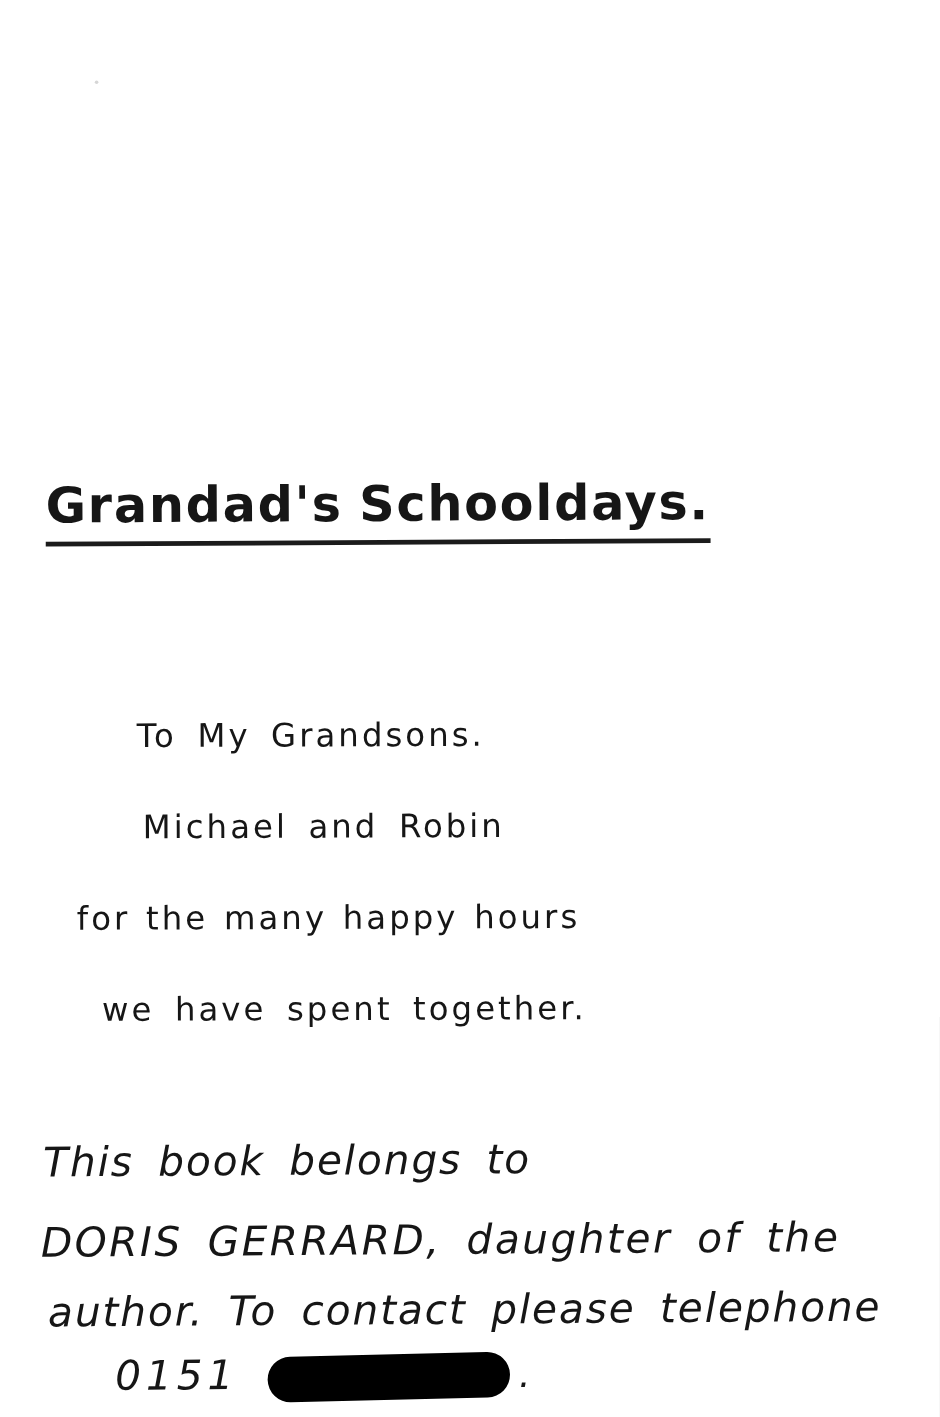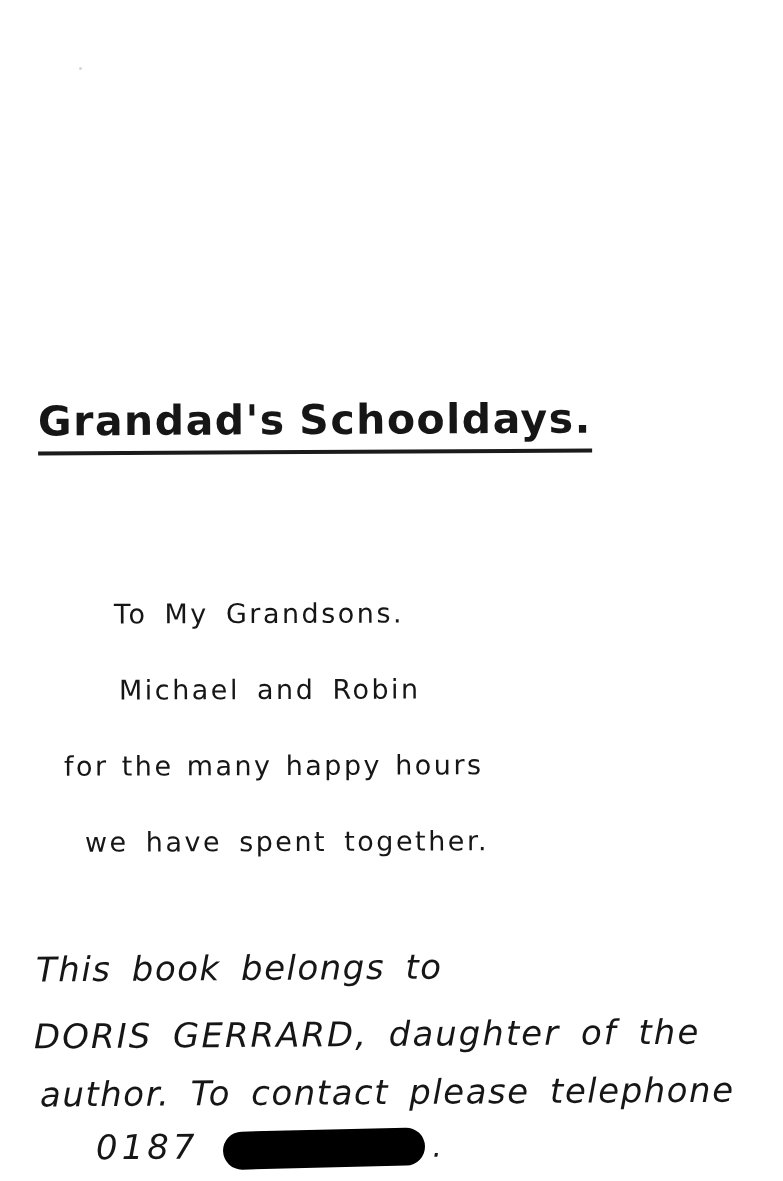--- a/index.html
+++ b/index.html
@@ -104,16 +104,16 @@
 
   <div class="line dedication ded-3">we have spent together.</div>
 
   <div class="line note note-0">This book belongs to</div>
 
   <div class="line note note-1">DORIS GERRARD, daughter of the</div>
 
   <div class="line note note-2">author. To contact please telephone</div>
 
   <div class="line note note-3">
-    <span>0187</span><span class="redaction-bar"></span><span class="after-redaction">.</span>
+    <span>0151</span><span class="redaction-bar"></span><span class="after-redaction">.</span>
   </div>
 
 </div>
 
 </body></html>

